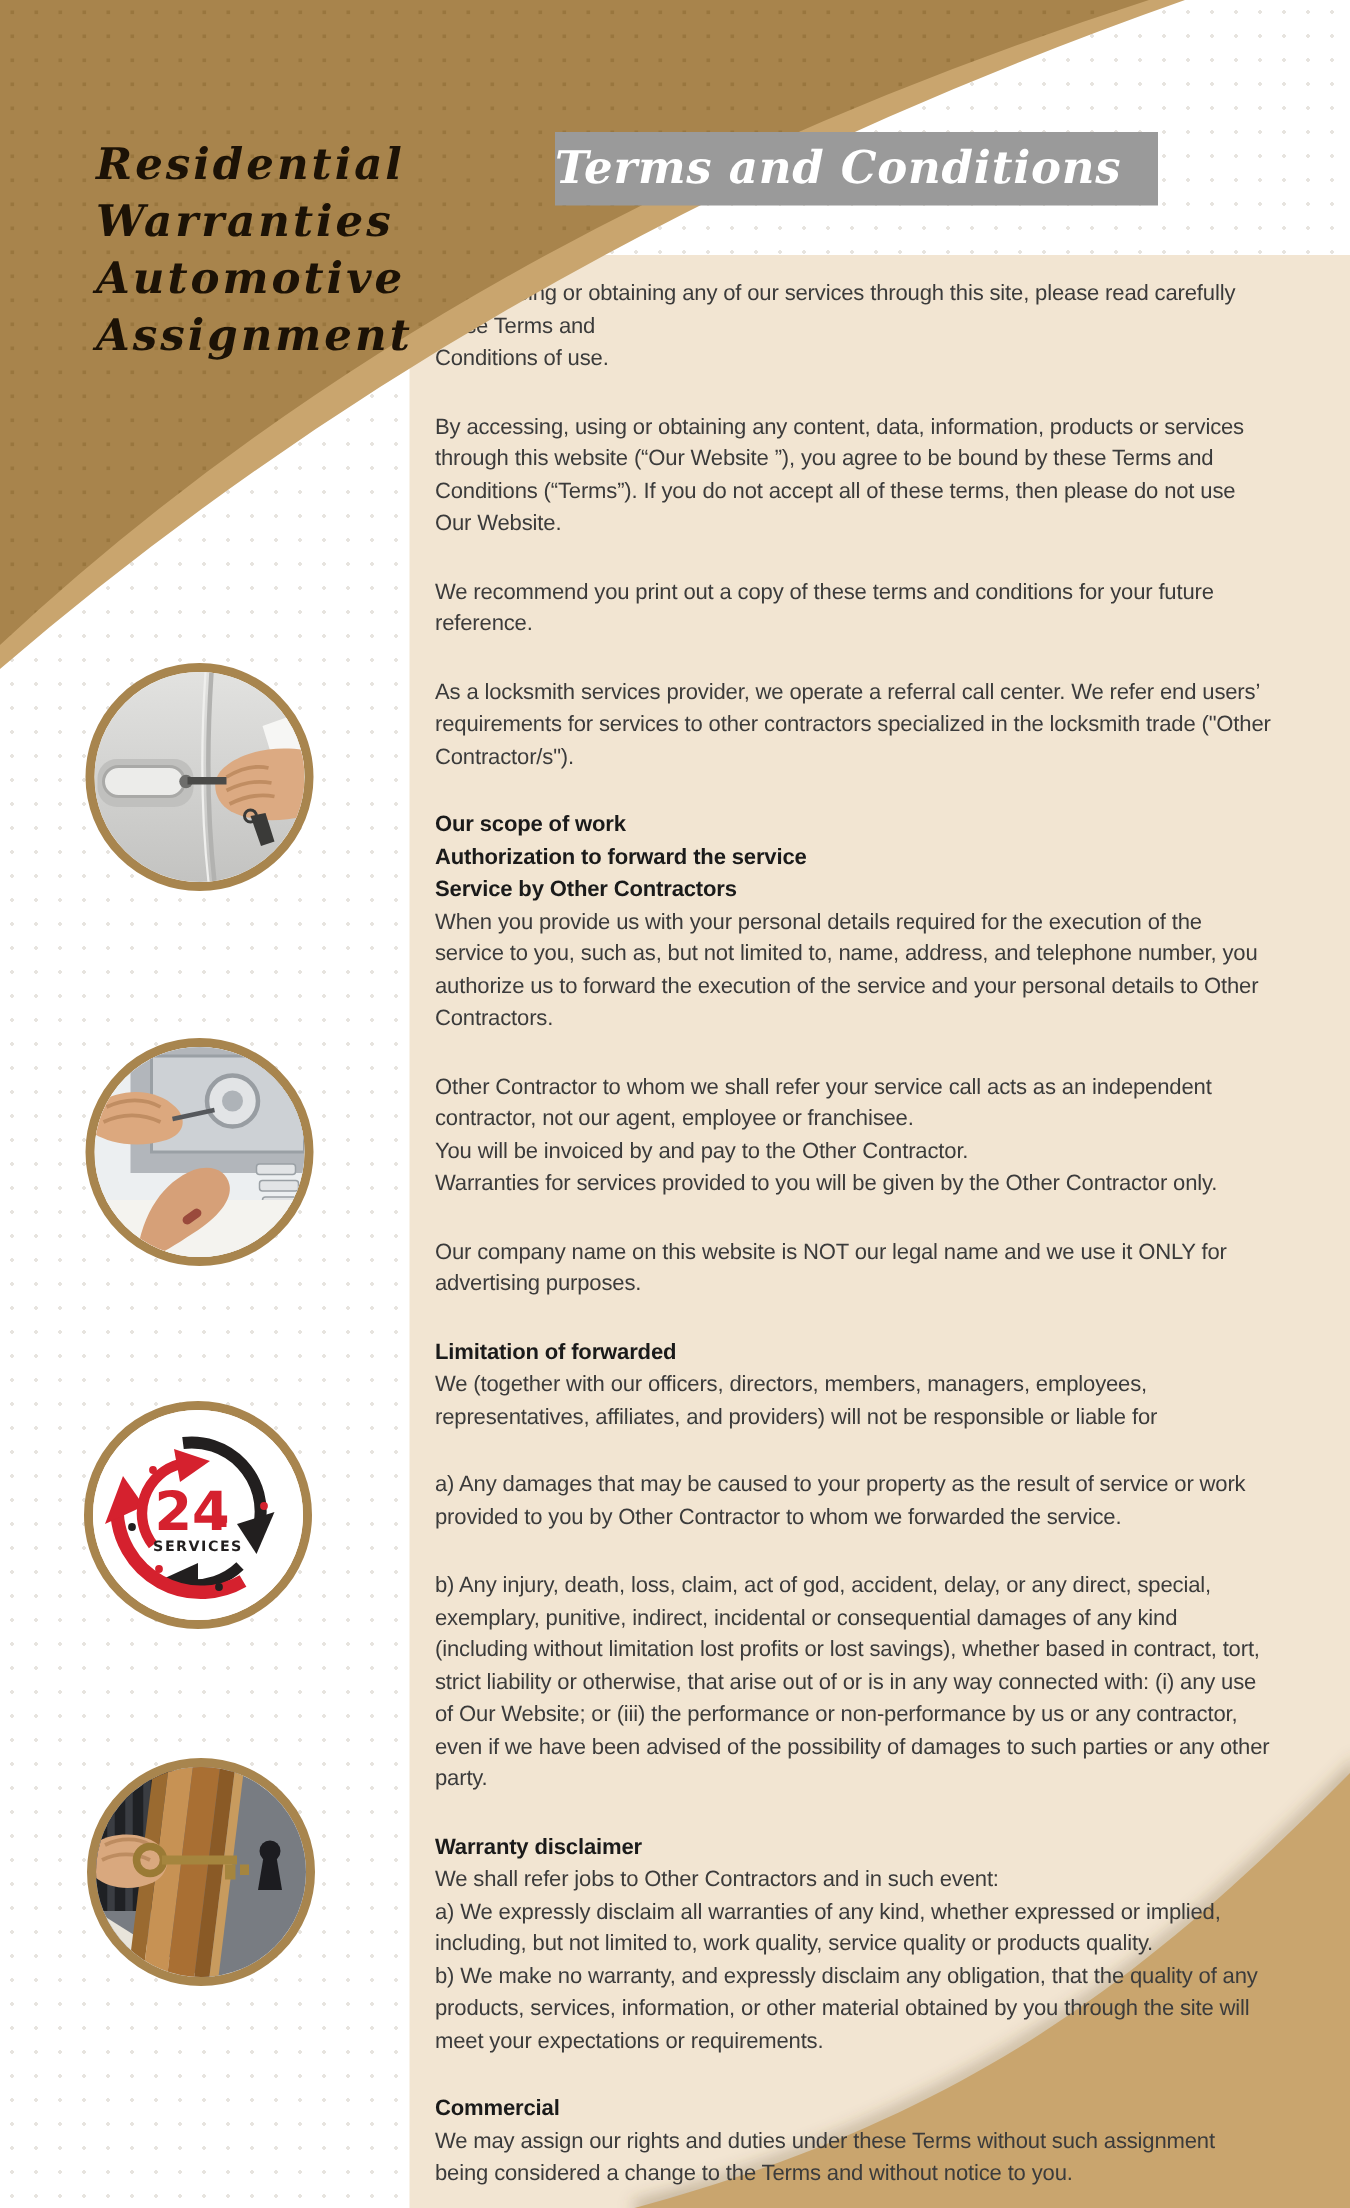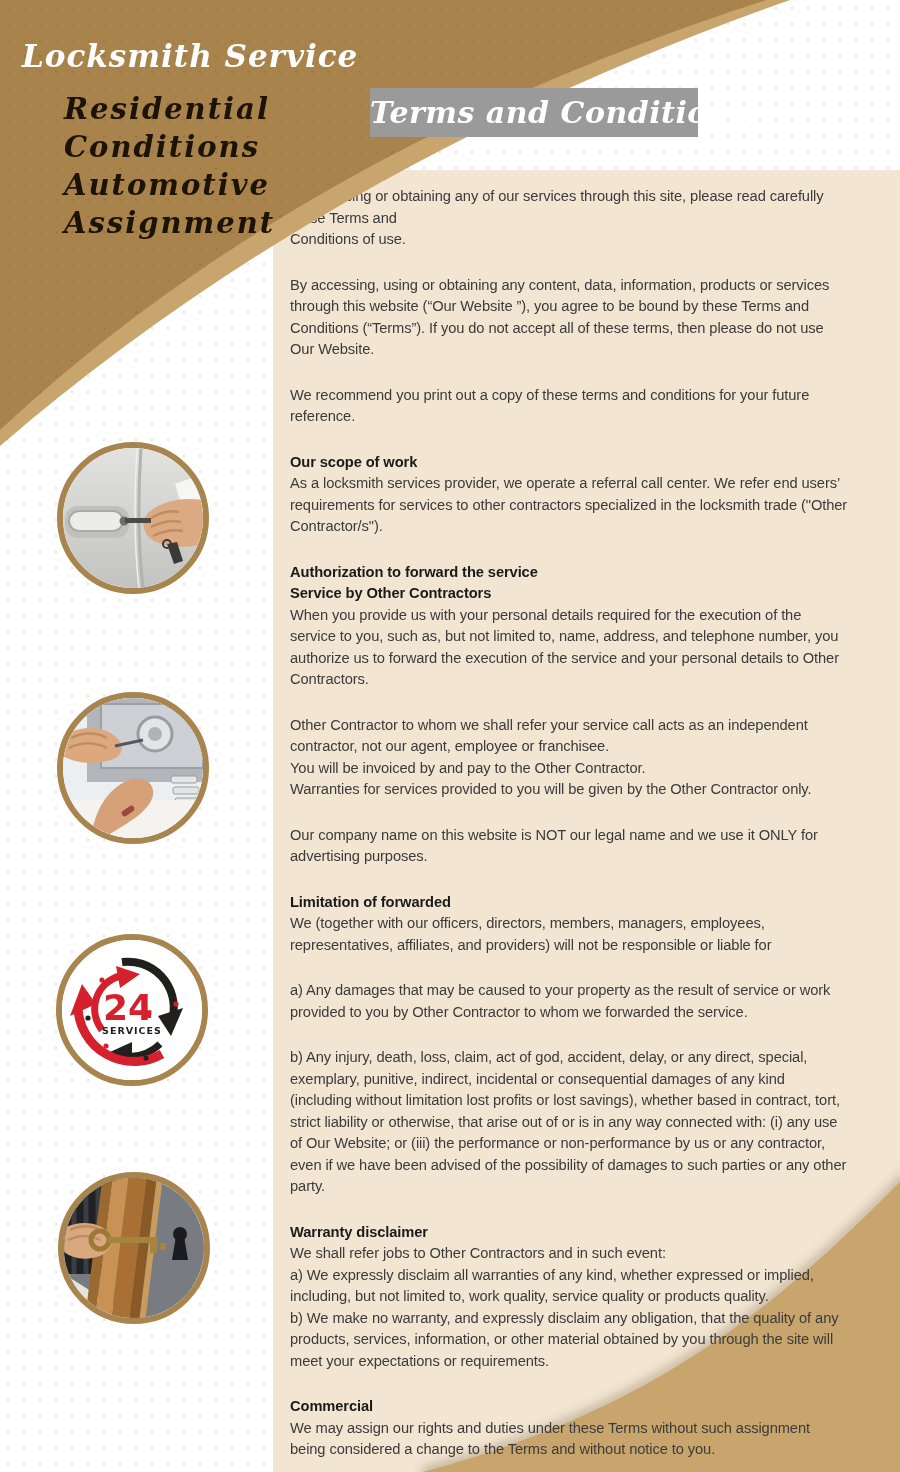--- a/index.html
+++ b/index.html
@@ -32,21 +32,21 @@
     font-family:"DejaVu Serif",serif;font-style:italic;font-weight:700;
     font-size:31px;color:#ffffff;letter-spacing:1px;white-space:nowrap;
   }
   .menu{position:absolute;left:64px;top:90px;z-index:6;}
   .menu-item{
     font-family:"DejaVu Serif",serif;font-style:italic;font-weight:700;
     font-size:29px;line-height:38px;letter-spacing:2px;color:#1c1206;white-space:nowrap;
   }
   
   .banner{
-    position:absolute;left:370px;top:88px;width:328px;height:49px;z-index:6;
+    position:absolute;left:370px;top:88px;width:402px;height:49px;z-index:6;
     background:#9a9a9a;text-align:left;
   }
   .banner-title{
     font-family:"DejaVu Serif",serif;font-style:italic;font-weight:700;
     font-size:30px;line-height:49px;color:#ffffff;letter-spacing:0.5px;white-space:nowrap;
   }
   
   .circle{
     position:absolute;z-index:5;width:140px;height:140px;border-radius:50%;
     border:6px solid #a8854e;overflow:hidden;background:#fff;
@@ -81,25 +81,25 @@
 Conditions of use.</div>
 
         <div class="tblock t-p">By accessing, using or obtaining any content, data, information, products or services
 through this website (“Our Website ”), you agree to be bound by these Terms and
 Conditions (“Terms”). If you do not accept all of these terms, then please do not use
 Our Website.</div>
 
         <div class="tblock t-p">We recommend you print out a copy of these terms and conditions for your future
 reference.</div>
 
-        <div class="tblock t-h">Our scope of work</div>
-
         <div class="tblock t-p">As a locksmith services provider, we operate a referral call center. We refer end users’
 requirements for services to other contractors specialized in the locksmith trade ("Other
 Contractor/s").</div>
+
+        <div class="tblock t-h">Our scope of work</div>
 
         <div class="tblock t-h">Authorization to forward the service</div>
 
         <div class="tblock t-h">Service by Other Contractors</div>
 
         <div class="tblock t-p">When you provide us with your personal details required for the execution of the
 service to you, such as, but not limited to, name, address, and telephone number, you
 authorize us to forward the execution of the service and your personal details to Other
 Contractors.</div>
 
@@ -147,26 +147,25 @@
     <defs>
       <pattern id="dotsBrown" width="16" height="16" patternUnits="userSpaceOnUse">
         <rect width="16" height="16" fill="#a8844c"></rect>
         <rect x="7" y="7" width="2.4" height="2.4" fill="#99763e"></rect>
       </pattern>
     </defs>
     <path d="M0,0 L790,0 Q330,162 0,446 Z" fill="#c9a56e"></path>
     <path d="M0,0 L766,0 Q300,150 0,430 Z" fill="url(#dotsBrown)"></path>
   </svg>
 
-  <div class="brand-title">Locksmith Service</div>
   <div class="menu">
 
       <div class="menu-item">Residential</div>
 
-      <div class="menu-item">Conditions</div>
+      <div class="menu-item">Warranties</div>
 
       <div class="menu-item">Automotive</div>
 
       <div class="menu-item">Assignment</div>
     </div>
 
   <div class="banner">
     <div class="banner-title">Terms and Conditions</div>
   </div>
 

